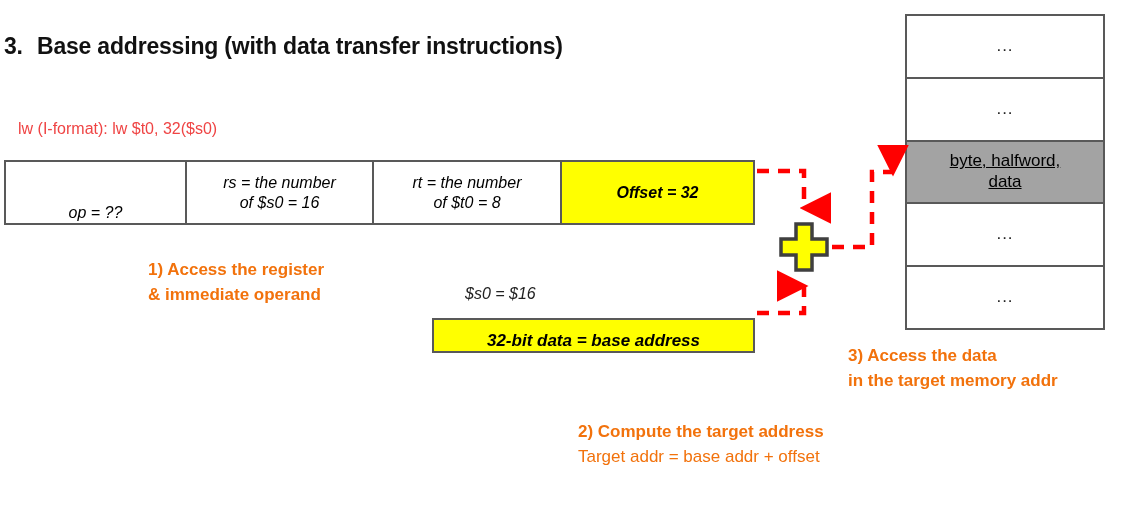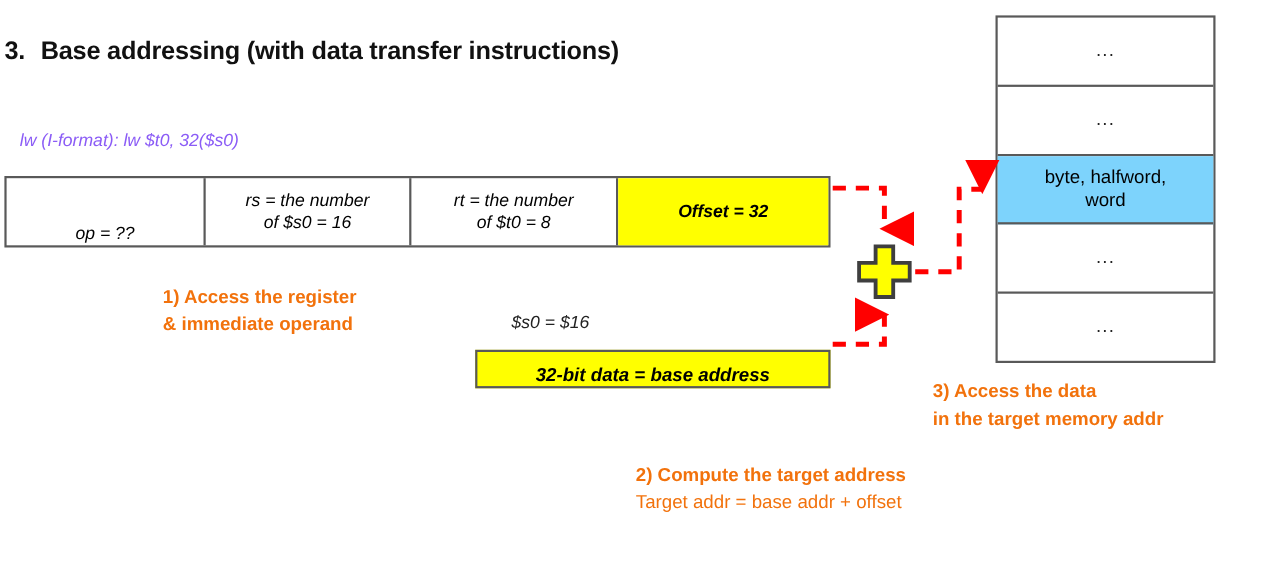--- a/index.html
+++ b/index.html
@@ -17,21 +17,21 @@
   #heading{
     position:absolute;left:4px;top:33px;
     font-size:23px;font-weight:bold;letter-spacing:-0.2px;
     white-space:nowrap;color:#111;
   }
   #heading .num{display:inline-block;width:33px;}
 
   
   #instr-caption{
     position:absolute;left:18px;top:120px;
-    font-size:16px;font-style:italic;color:#8b5cf6;white-space:nowrap;
+    font-size:16px;color:#ef4444;white-space:nowrap;
   }
 
   
   #field-table{
     position:absolute;left:4px;top:160px;
     width:751px;height:65px;
     display:flex;
     border:2px solid #595959;
     box-sizing:border-box;
     background:#fff;
@@ -86,21 +86,21 @@
   }
   #memory .mrow{
     flex:1;
     display:flex;align-items:center;justify-content:center;
     text-align:center;
     font-size:17px;line-height:1.22;
     border-bottom:2px solid #595959;
     box-sizing:border-box;
   }
   #memory .mrow:last-child{border-bottom:none;}
-  #memory .mrow.hl{background:#7dd3fc;}
+  #memory .mrow.hl{background:#a3a3a3;text-decoration:underline;}
   #memory .dots{font-size:17px;letter-spacing:1px;color:#222;}
 
   
   .note{
     position:absolute;
     color:#F2720C;
     font-size:17px;
     line-height:1.45;
     white-space:nowrap;
   }
@@ -159,21 +159,21 @@
   <div id="memory">
     <div class="mrow">
       <span class="dots">...</span>
     </div>
     <div class="mrow">
       <span class="dots">...</span>
     </div>
     <div class="mrow hl">
       <span>
         <span>byte, halfword,</span><br>
-        <span>word</span>
+        <span>data</span>
       </span>
     </div>
     <div class="mrow">
       <span class="dots">...</span>
     </div>
     <div class="mrow">
       <span class="dots">...</span>
     </div>
   </div>
 

